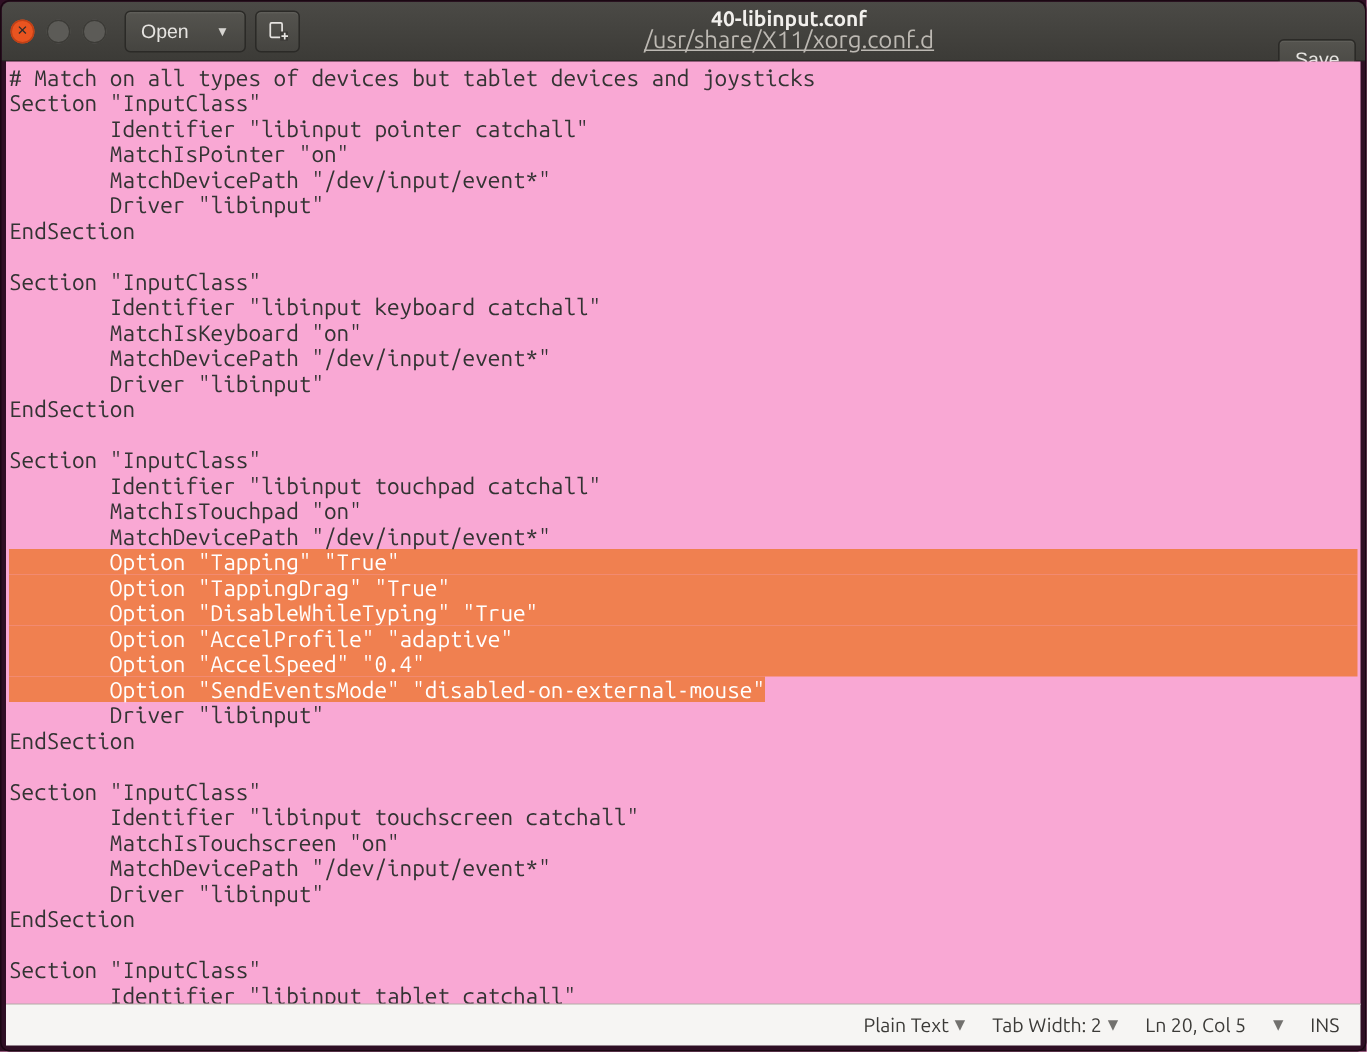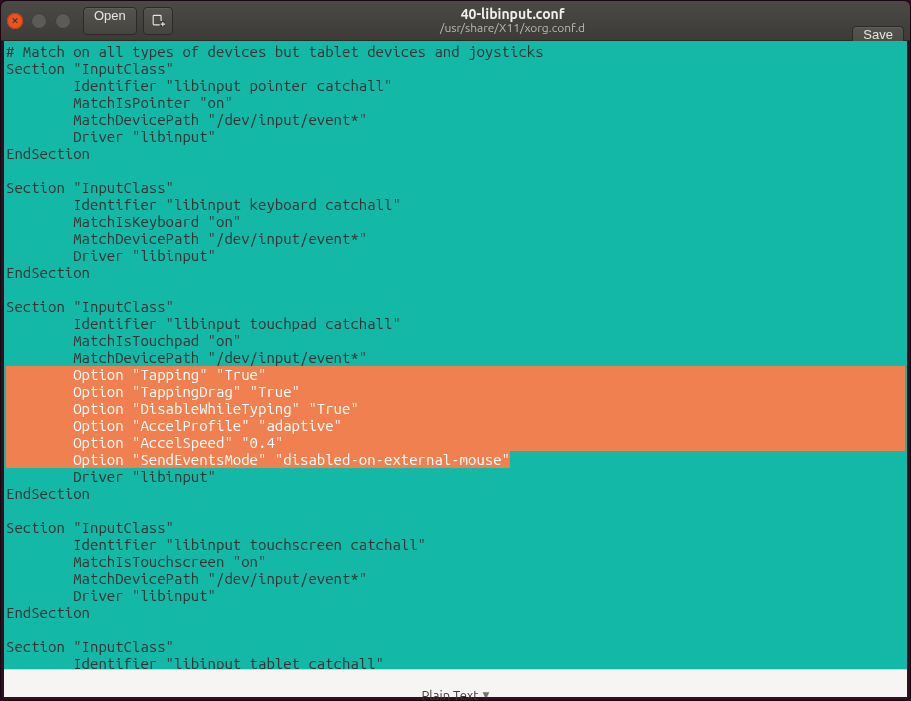--- a/index.html
+++ b/index.html
@@ -30,35 +30,34 @@
     border-radius: 4px;
     color: #e6e4e1;
     height: 28px;
     padding: 0 10px;
     display: flex;
     align-items: center;
     gap: 18px;
     font-size: 13px;
     cursor: pointer;
     box-shadow: inset 0 1px 0 rgba(255,255,255,.06);
-    flex-direction: column;
   }
   .hbtn .caret { font-size: 9px; opacity: .9; }
   .hbtn-icon { width: 30px; justify-content: center; padding:0; }
 
   .title-area { flex: 1; text-align: center; line-height: 1.05; }
   .title-area .t1 { font-weight: 700; font-size: 14px; color:#f1efec;}
-  .title-area .t2 { font-size: 12px; color:#bdb9b3; }
+  .title-area .t2 { font-size: 16px; color:#bdb9b3;text-decoration:underline; }
 
   .hbtn-save { margin-left: auto; margin-top: 38px; }
 
   
   .editor {
     flex: 1;
-    background: #14b8a6;
+    background: #f9a8d4;
     margin: 0 3px 0 3px;
     overflow: hidden;
     position: relative;
   }
   .code {
     font-family: "Ubuntu Mono", "DejaVu Sans Mono", monospace;
     font-size: 15px;
     line-height: 17px;
     white-space: pre;
     color: #333;
@@ -72,21 +71,20 @@
     height: 28px;
     background: #f6f5f3;
     border-top: 1px solid #d4d0ca;
     display: flex;
     align-items: center;
     gap: 18px;
     padding: 0 14px;
     font-size: 13px;
     color: #3b3a37;
     margin: 0 3px 3px 3px;
-    flex-direction: column;
   }
   .statusbar .spacer { flex:1; }
   .statusbar .clicky { display:flex; align-items:center; gap:4px; cursor:pointer;}
   .statusbar .caret { font-size: 9px; opacity:.7;}
 
   svg.icon { width:14px; height:14px; }
 </style>
 </head>
 <body>
 

